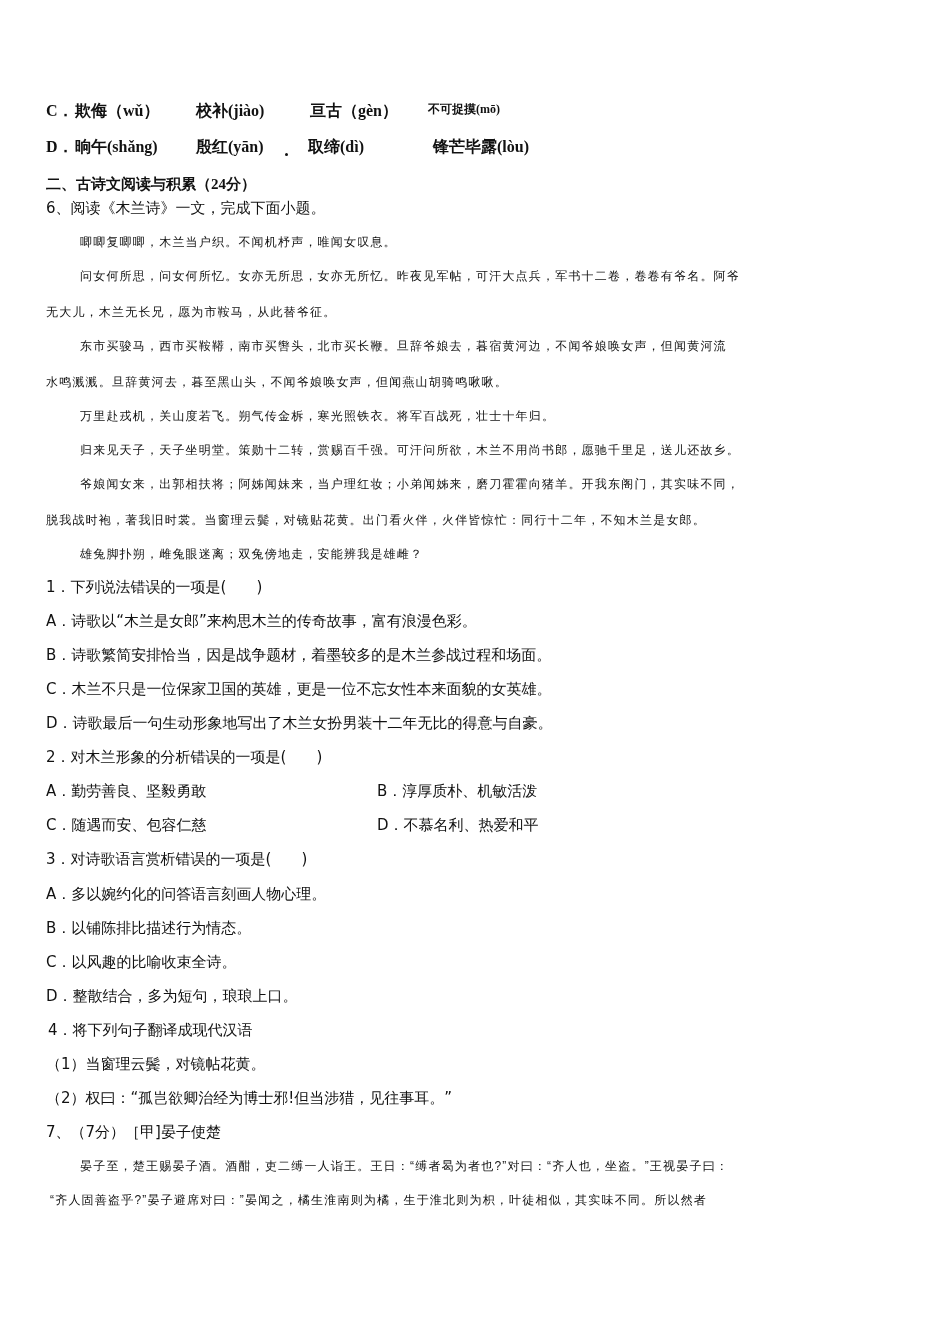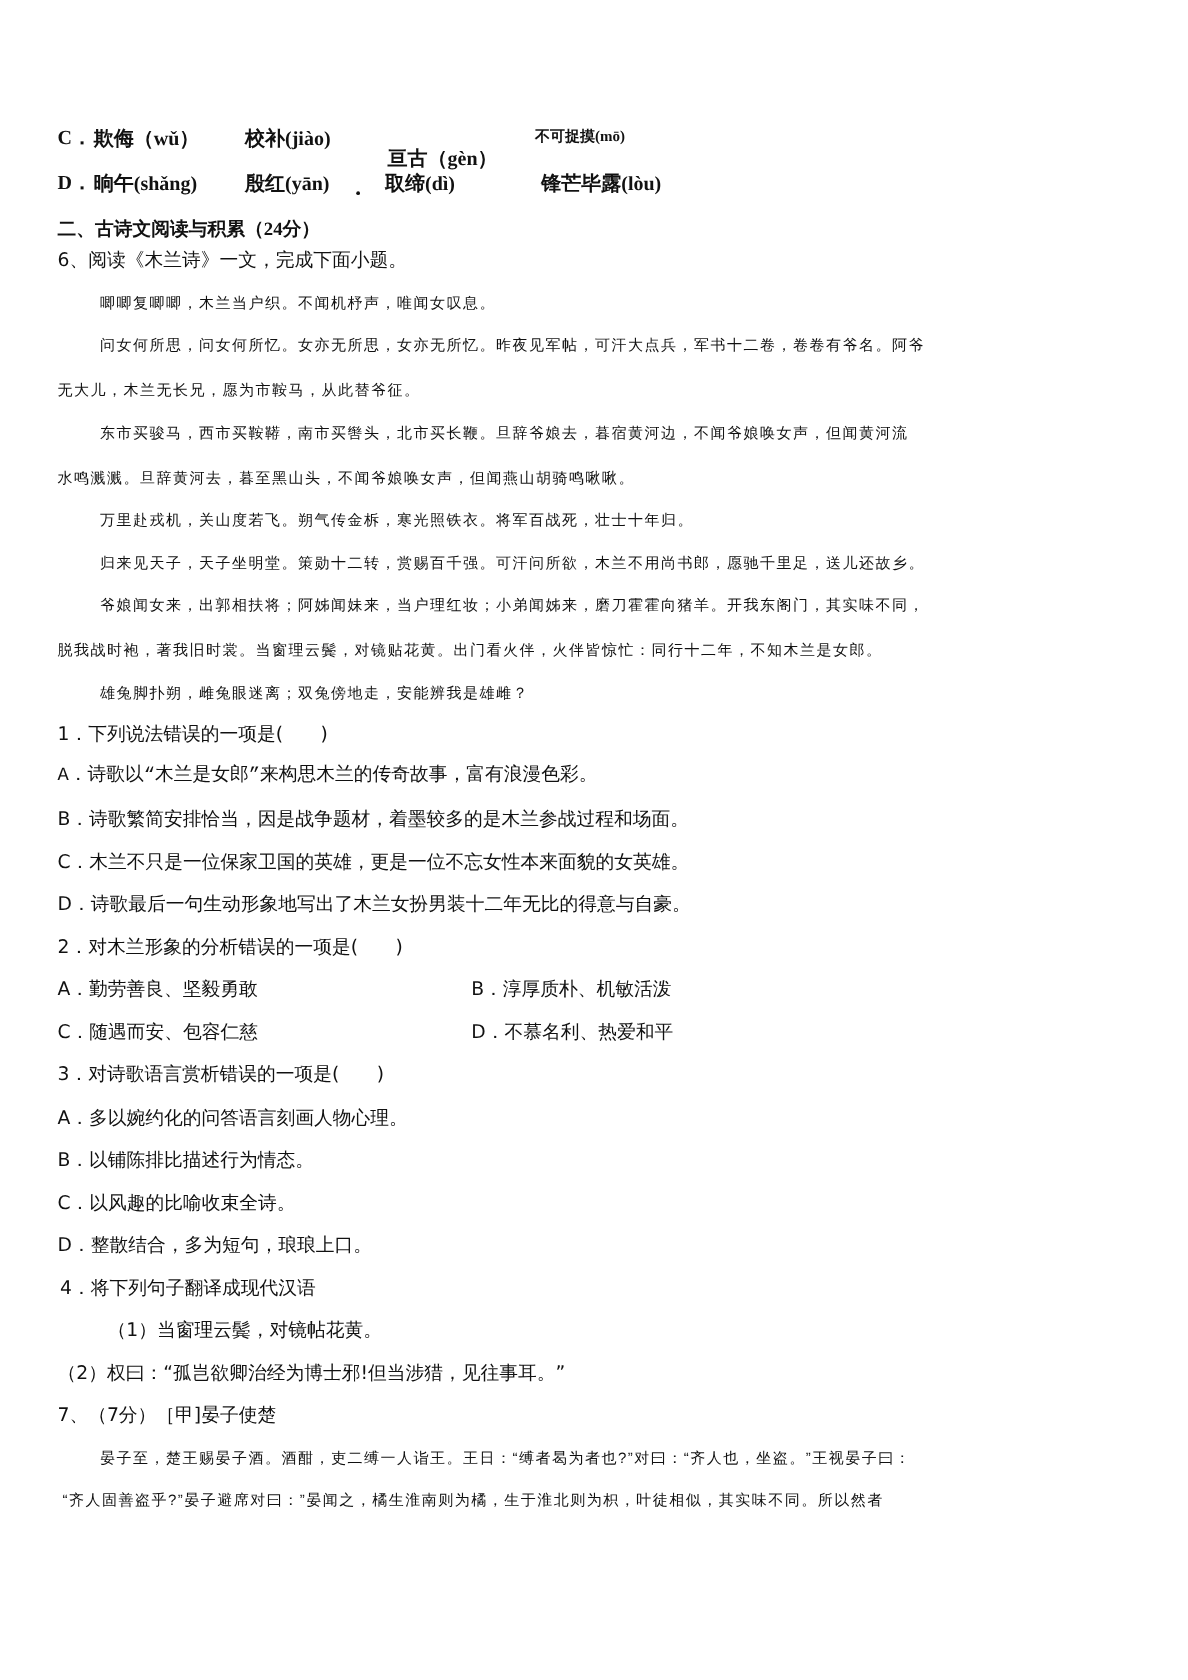--- a/index.html
+++ b/index.html
@@ -13,21 +13,21 @@
   .dot { position: absolute; width: 3px; height: 3px; background: #111; border-radius: 50%; }
 </style>
 </head>
 <body>
 
 <div class="line bold" style="top:101px; left:46px; font-size:16px;">
   <span>C．</span>
 </div>
 <div class="cell bold" style="top:101px; left:75px; font-size:16px;">欺侮（wǔ）</div>
 <div class="cell bold" style="top:101px; left:196px; font-size:16px;">校补(jiào)</div>
-<div class="cell bold" style="top:101px; left:310px; font-size:16px;margin-top:16px;">亘古（gèn）</div>
+<div class="cell bold" style="top:101px; left:310px; font-size:16px;">亘古（gèn）</div>
 <div class="cell bold" style="top:101px; left:428px; font-size:12px;">不可捉摸(mō)</div>
 
 <div class="line bold" style="top:137px; left:46px; font-size:16px;">
   <span>D．</span>
 </div>
 <div class="cell bold" style="top:137px; left:75px; font-size:16px;">晌午(shǎng)</div>
 <div class="cell bold" style="top:137px; left:196px; font-size:16px;">殷红(yān)</div>
 <div class="dot" style="top:153px; left:285px;"></div>
 <div class="cell bold" style="top:137px; left:308px; font-size:16px;">取缔(dì)</div>
 <div class="cell bold" style="top:137px; left:433px; font-size:16px;">锋芒毕露(lòu)</div>
@@ -41,36 +41,36 @@
 <div class="line kai" style="top:302px; left:46px;">无大儿，木兰无长兄，愿为市鞍马，从此替爷征。</div>
 <div class="line kai" style="top:336px; left:80px;">东市买骏马，西市买鞍鞯，南市买辔头，北市买长鞭。旦辞爷娘去，暮宿黄河边，不闻爷娘唤女声，但闻黄河流</div>
 <div class="line kai" style="top:372px; left:46px;">水鸣溅溅。旦辞黄河去，暮至黑山头，不闻爷娘唤女声，但闻燕山胡骑鸣啾啾。</div>
 <div class="line kai" style="top:406px; left:80px;">万里赴戎机，关山度若飞。朔气传金柝，寒光照铁衣。将军百战死，壮士十年归。</div>
 <div class="line kai" style="top:440px; left:80px;">归来见天子，天子坐明堂。策勋十二转，赏赐百千强。可汗问所欲，木兰不用尚书郎，愿驰千里足，送儿还故乡。</div>
 <div class="line kai" style="top:474px; left:80px;">爷娘闻女来，出郭相扶将；阿姊闻妹来，当户理红妆；小弟闻姊来，磨刀霍霍向猪羊。开我东阁门，其实味不同，</div>
 <div class="line kai" style="top:510px; left:46px;">脱我战时袍，著我旧时裳。当窗理云鬓，对镜贴花黄。出门看火伴，火伴皆惊忙：同行十二年，不知木兰是女郎。</div>
 <div class="line kai" style="top:544px; left:80px;">雄兔脚扑朔，雌兔眼迷离；双兔傍地走，安能辨我是雄雌？</div>
 
 <div class="line song" style="top:577px; left:46px;">1．下列说法错误的一项是(　　)</div>
-<div class="line song" style="top:611px; left:46px;font-family:Liberation Mono, monospace;">A．诗歌以“木兰是女郎”来构思木兰的传奇故事，富有浪漫色彩。</div>
+<div class="line song" style="top:611px; left:46px;">A．诗歌以“木兰是女郎”来构思木兰的传奇故事，富有浪漫色彩。</div>
 <div class="line song" style="top:645px; left:46px;">B．诗歌繁简安排恰当，因是战争题材，着墨较多的是木兰参战过程和场面。</div>
 <div class="line song" style="top:679px; left:46px;">C．木兰不只是一位保家卫国的英雄，更是一位不忘女性本来面貌的女英雄。</div>
 <div class="line song" style="top:713px; left:46px;">D．诗歌最后一句生动形象地写出了木兰女扮男装十二年无比的得意与自豪。</div>
 
 <div class="line song" style="top:747px; left:46px;">2．对木兰形象的分析错误的一项是(　　)</div>
 <div class="line song" style="top:781px; left:46px;">A．勤劳善良、坚毅勇敢</div>
 <div class="line song" style="top:781px; left:377px;">B．淳厚质朴、机敏活泼</div>
 <div class="line song" style="top:815px; left:46px;">C．随遇而安、包容仁慈</div>
 <div class="line song" style="top:815px; left:377px;">D．不慕名利、热爱和平</div>
 
 <div class="line song" style="top:849px; left:46px;">3．对诗歌语言赏析错误的一项是(　　)</div>
 <div class="line song" style="top:884px; left:46px;">A．多以婉约化的问答语言刻画人物心理。</div>
 <div class="line song" style="top:918px; left:46px;">B．以铺陈排比描述行为情态。</div>
 <div class="line song" style="top:952px; left:46px;">C．以风趣的比喻收束全诗。</div>
 <div class="line song" style="top:986px; left:46px;">D．整散结合，多为短句，琅琅上口。</div>
 
 <div class="line song" style="top:1020px; left:48px;">4．将下列句子翻译成现代汉语</div>
-<div class="line song" style="top:1054px; left:46px;margin-left:40px;">（1）当窗理云鬓，对镜帖花黄。</div>
+<div class="line song" style="top:1054px; left:46px;">（1）当窗理云鬓，对镜帖花黄。</div>
 <div class="line song" style="top:1088px; left:46px;">（2）权曰：“孤岂欲卿治经为博士邪!但当涉猎，见往事耳。”</div>
 
 <div class="line song" style="top:1122px; left:46px;">7、（7分）［甲]晏子使楚</div>
 <div class="line kai" style="top:1156px; left:80px;">晏子至，楚王赐晏子酒。酒酣，吏二缚一人诣王。王日：“缚者曷为者也?”对曰：“齐人也，坐盗。”王视晏子曰：</div>
 <div class="line kai" style="top:1190px; left:50px;">“齐人固善盗乎?”晏子避席对曰：”晏闻之，橘生淮南则为橘，生于淮北则为枳，叶徒相似，其实味不同。所以然者</div>
 
 </body></html>

